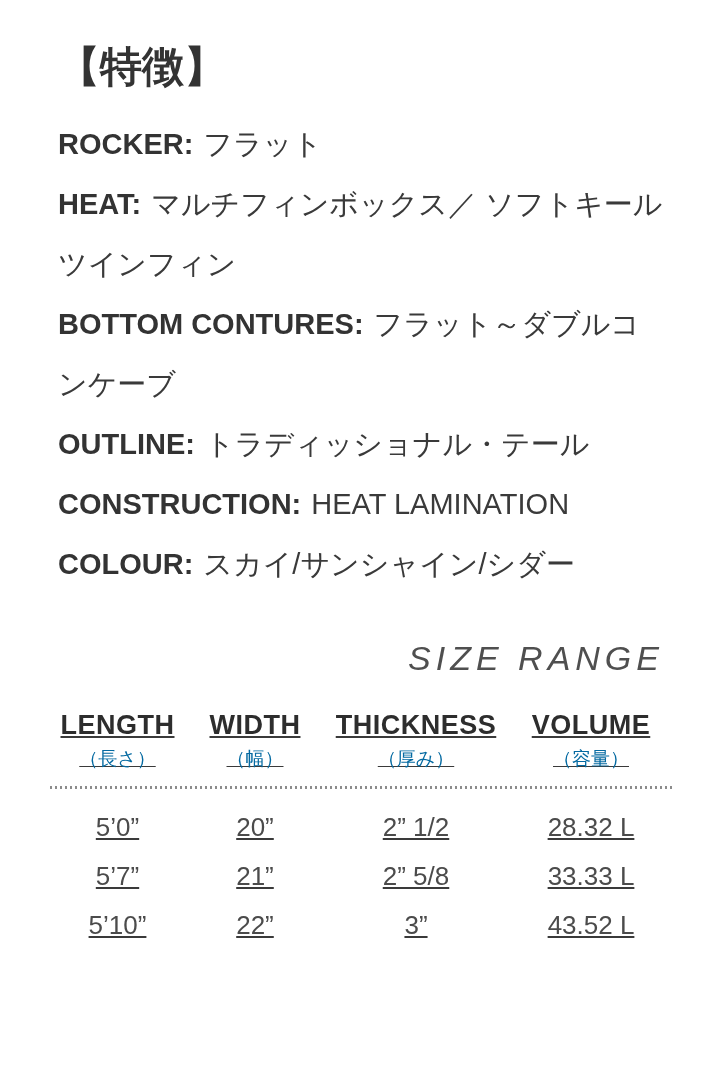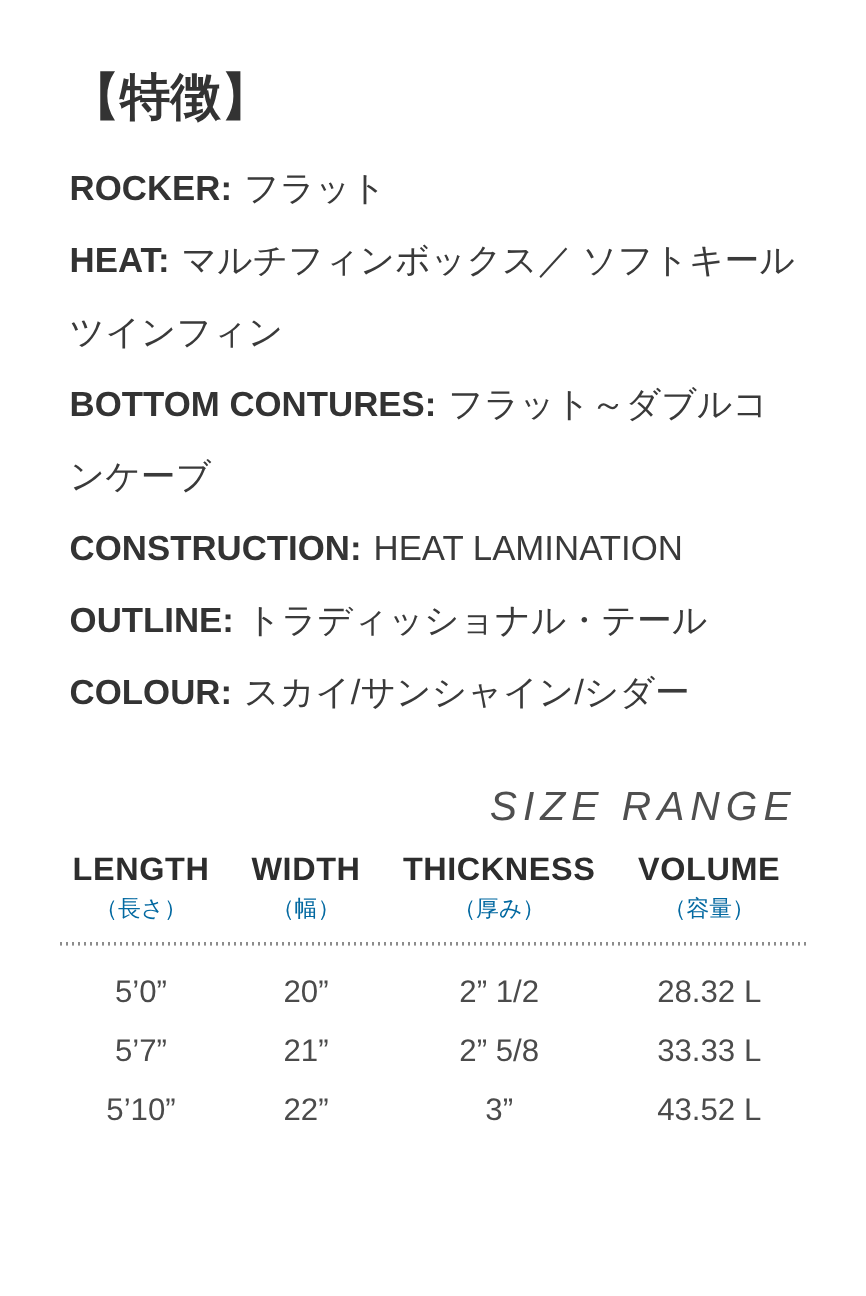--- a/index.html
+++ b/index.html
@@ -10,21 +10,21 @@
   body {
     width: 722px;
     height: 1080px;
     overflow: hidden;
     font-family: "Liberation Sans", "DejaVu Sans", sans-serif;
     color: #3a3a3a;
   }
   .page {
     box-sizing: border-box;
     width: 722px;
-    padding: 16px 58px;
+    padding: 2px 58px;
   }
 
   
   .features-title {
     margin: 0;
     padding-top: 40px;
     font-size: 42px;
     line-height: 1.2;
     font-weight: 700;
     color: #333333;
@@ -58,21 +58,22 @@
     line-height: 40px;
     font-style: italic;
     font-weight: 400;
     letter-spacing: 5px;
     color: #4f4f4f;
   }
 
   .size-table {
     width: 625px;
     margin-left: -8px;
-    margin-top: 15px;
+    margin-top: 30px;
+    text-decoration: underline;
   }
   .grid-row {
     display: grid;
     grid-template-columns: 135px 140px 182px 168px;
   }
   .hdr-en {
     font-size: 27px;
     font-weight: 700;
     text-align: center;
     color: #2d2d2d;
@@ -120,24 +121,24 @@
     <p class="spec-row">
       <span class="spec-label">ROCKER:</span><span class="spec-value">フラット</span>
     </p>
     <p class="spec-row">
       <span class="spec-label">HEAT:</span><span class="spec-value">マルチフィンボックス／ ソフトキール ツインフィン</span>
     </p>
     <p class="spec-row">
       <span class="spec-label">BOTTOM CONTURES:</span><span class="spec-value">フラット～ダブルコンケーブ</span>
     </p>
     <p class="spec-row">
-      <span class="spec-label">CONSTRUCTION:</span><span class="spec-value">HEAT LAMINATION</span>
+      <span class="spec-label">OUTLINE:</span><span class="spec-value">トラディッショナル・テール</span>
     </p>
     <p class="spec-row">
-      <span class="spec-label">OUTLINE:</span><span class="spec-value">トラディッショナル・テール</span>
+      <span class="spec-label">CONSTRUCTION:</span><span class="spec-value">HEAT LAMINATION</span>
     </p>
     <p class="spec-row">
       <span class="spec-label">COLOUR:</span><span class="spec-value">スカイ/サンシャイン/シダー</span>
     </p>
   </div>
 
   <h2 class="size-range-heading">SIZE RANGE</h2>
 
   <div class="size-table">
 

